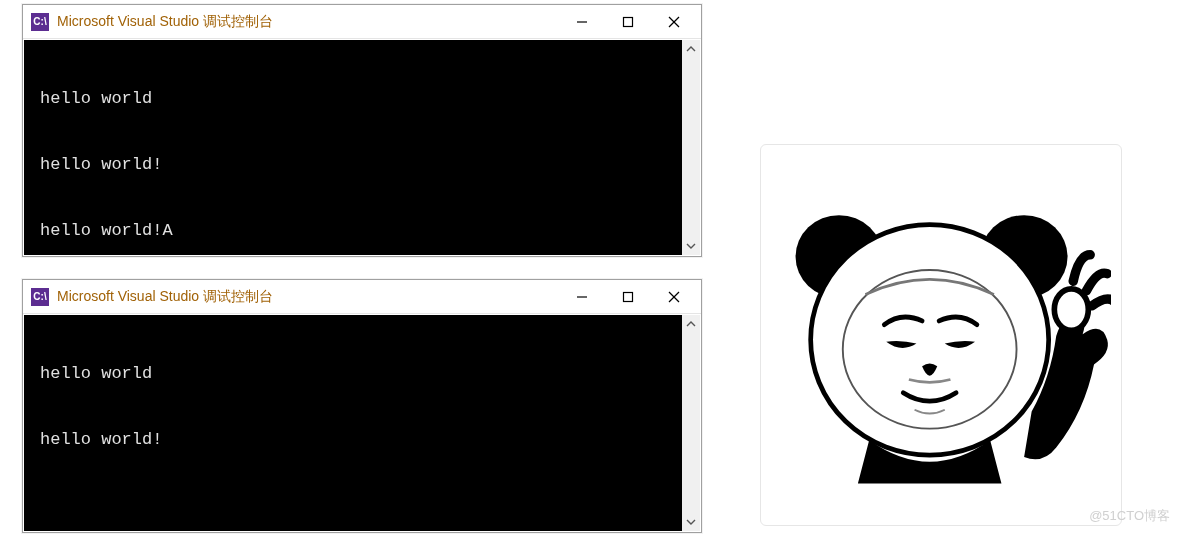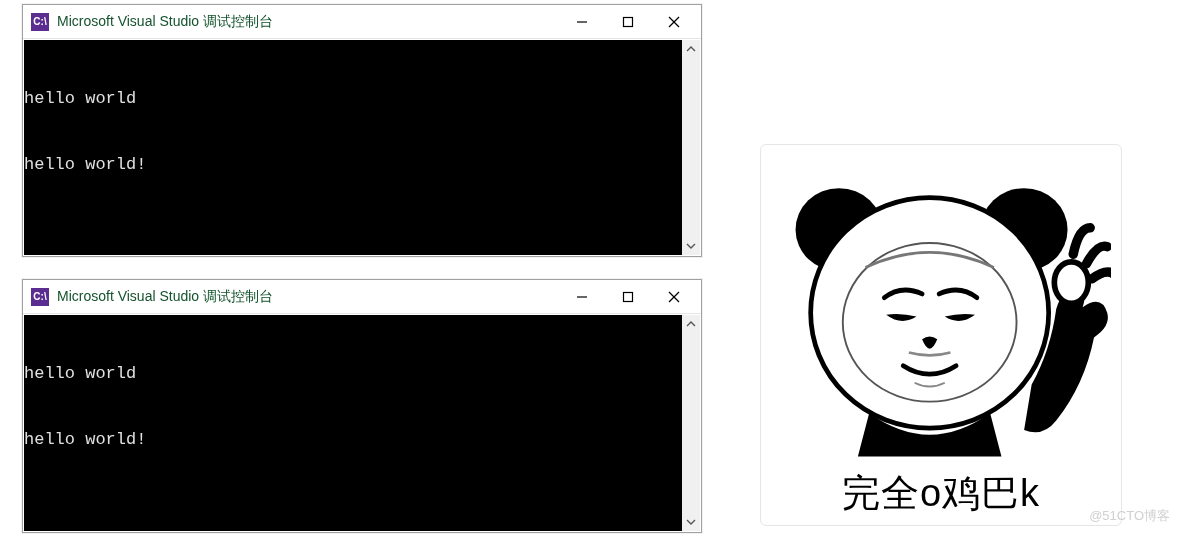--- a/index.html
+++ b/index.html
@@ -34,21 +34,21 @@
     align-items: center;
     justify-content: center;
     margin-right: 8px;
     color: #fff;
     font-size: 10px;
     font-weight: bold;
   }
   .titlebar .title {
     flex: 1;
     font-size: 14px;
-    color: #14532d;
+    color: #a16207;
     white-space: nowrap;
     overflow: hidden;
   }
   .titlebar .win-controls {
     display: flex;
     gap: 0;
   }
   .titlebar .win-btn {
     width: 46px;
     height: 32px;
@@ -60,21 +60,21 @@
   }
   .titlebar .win-btn svg { display: block; }
   .console-body {
     position: absolute;
     left: 1px; right: 1px; top: 35px; bottom: 1px;
     background: #000;
     color: #e0e0e0;
     font-family: "NSimSun", "Consolas", "Courier New", monospace;
     font-size: 17px;
     line-height: 22px;
-    padding: 4px 6px 4px 0;
+    padding: 4px 6px 4px 16px;
     white-space: pre;
     overflow: hidden;
   }
   .console-line { white-space: pre-wrap; word-break: break-all; }
   .scrollbar {
     position: absolute;
     right: 1px; top: 35px; bottom: 1px;
     width: 18px;
     background: #f0f0f0;
     display: flex;
@@ -151,20 +151,21 @@
         <svg width="12" height="12" viewBox="0 0 12 12">
             <line x1="1" y1="1" x2="11" y2="11" stroke="#000" stroke-width="1.2"></line>
             <line x1="11" y1="1" x2="1" y2="11" stroke="#000" stroke-width="1.2"></line>
           </svg>
       </div>
     </div>
   </div>
   <div class="console-body">
     <div class="console-line">hello world</div>
     <div class="console-line">hello world!</div>
+    <div class="console-line">hello world!A</div>
     <div class="console-line"></div>
     
     
   </div>
   <div class="scrollbar">
     <div class="scroll-btn">
       <svg width="10" height="6" viewBox="0 0 10 6">
           <polyline points="1,5 5,1 9,5" fill="none" stroke="#555" stroke-width="1.4"></polyline>
         </svg>
     </div>
@@ -253,16 +254,15 @@
 
       <path d="M276 234 q20 -36 26 -80 q8 -26 24 -24 q10 2 4 22 q20 -14 26 6 q4 14 -14 26 q-10 50 -40 88 q-14 18 -34 10 Z" fill="#000"></path>
 
       <ellipse cx="318" cy="126" rx="18" ry="22" fill="#fff" stroke="#000" stroke-width="6"></ellipse>
 
       <path d="M320 96 q6 -28 18 -28" fill="none" stroke="#000" stroke-width="10" stroke-linecap="round"></path>
       <path d="M334 106 q12 -22 22 -18" fill="none" stroke="#000" stroke-width="10" stroke-linecap="round"></path>
       <path d="M340 122 q16 -12 24 -4" fill="none" stroke="#000" stroke-width="10" stroke-linecap="round"></path>
     </svg>
   </div>
-  <div class="meme-caption">完全o鸡巴k</div>
 </div>
 
 <div class="watermark">@51CTO博客</div>
 
 </body></html>

